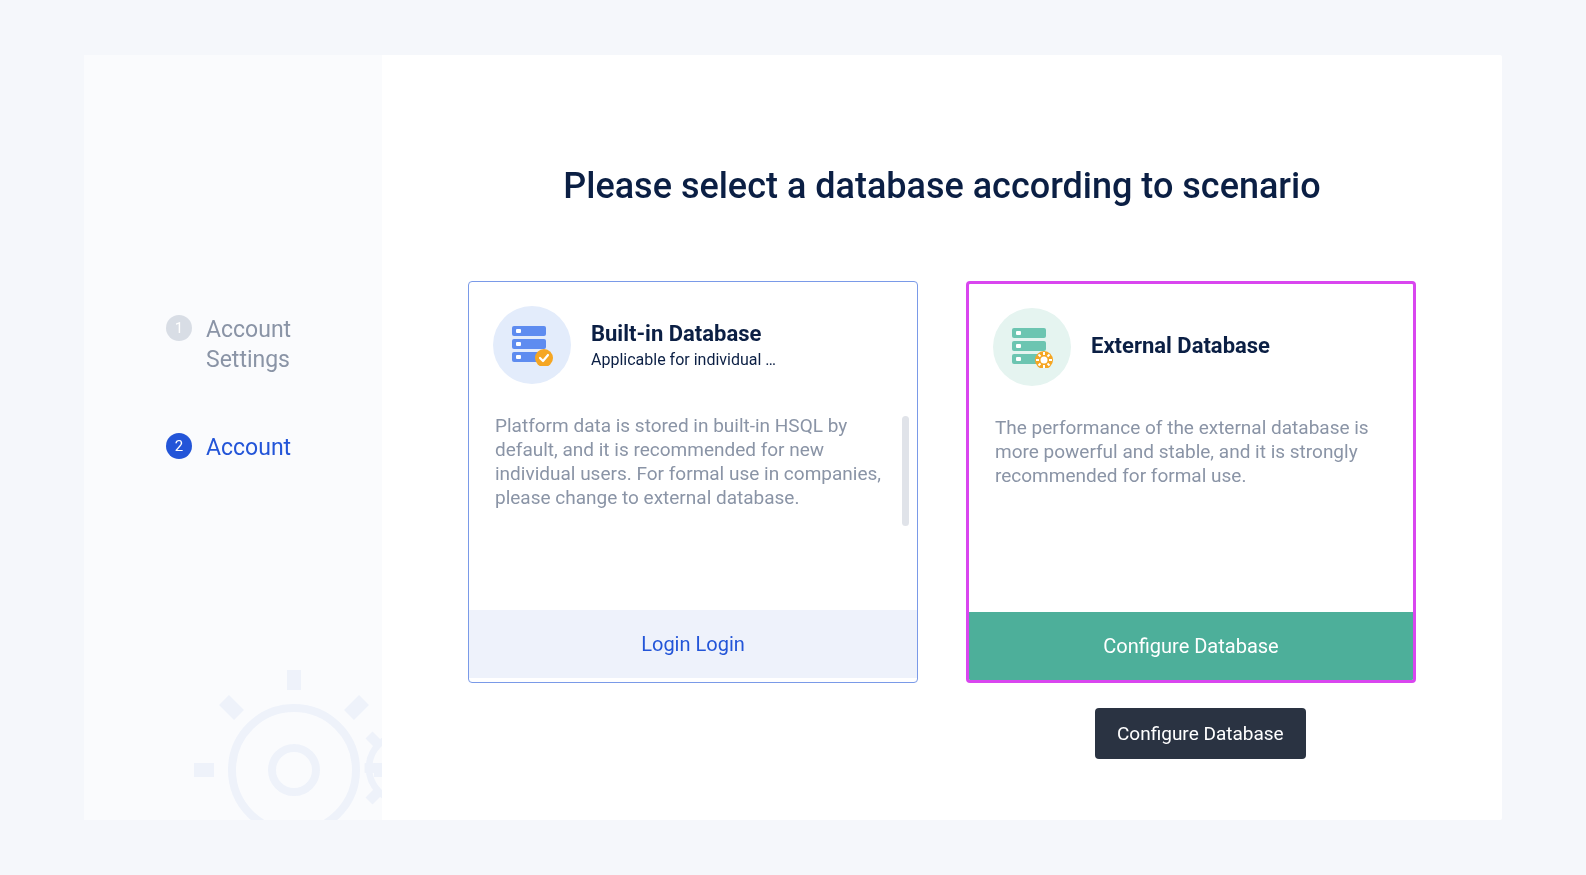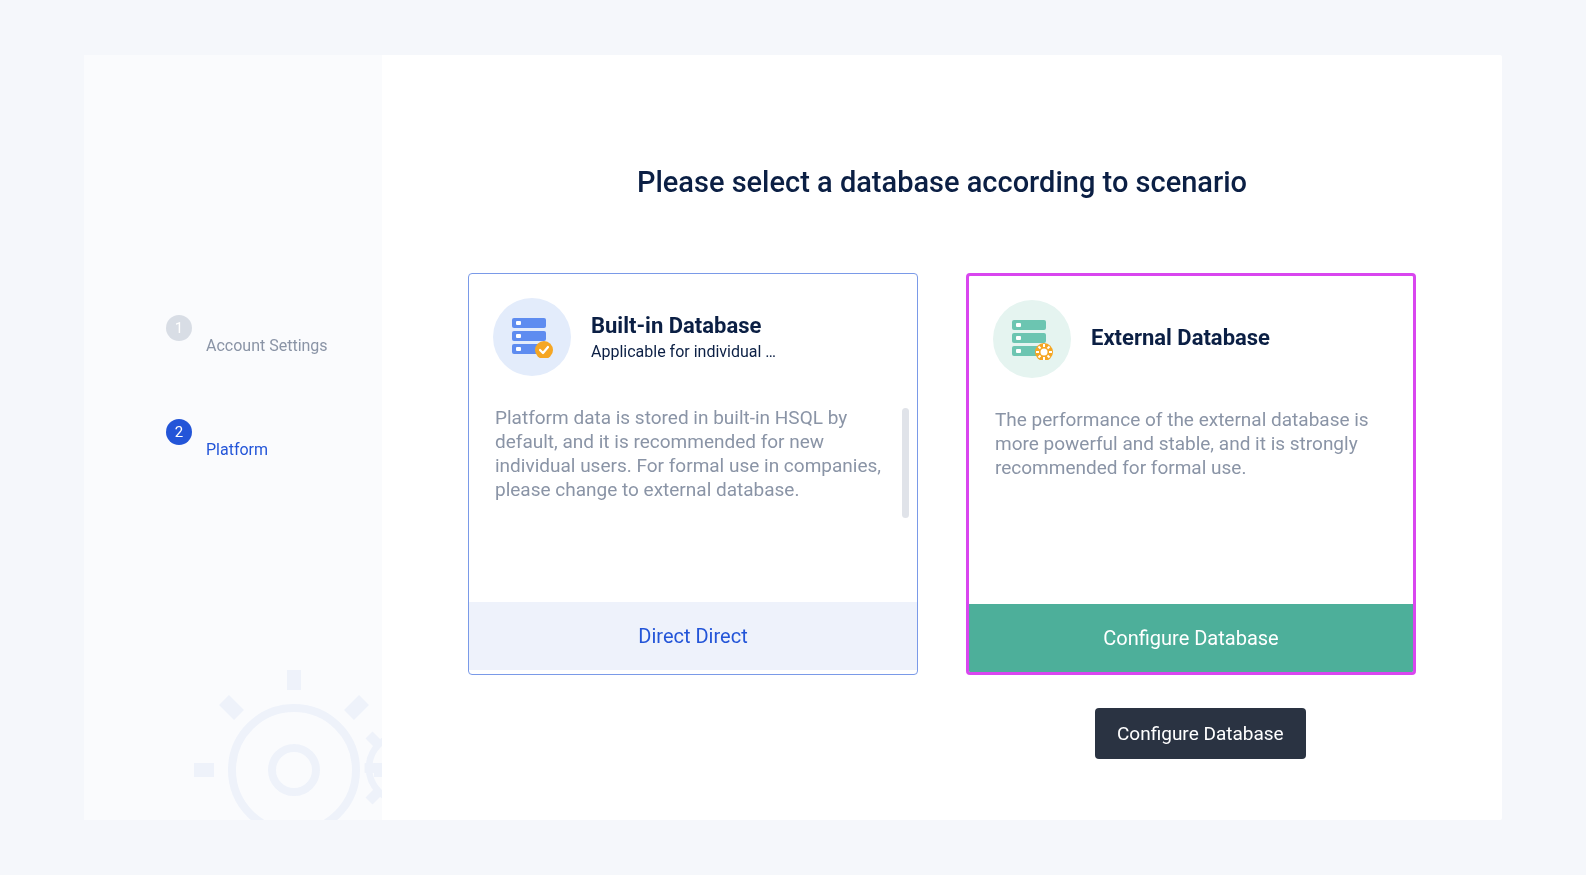--- a/index.html
+++ b/index.html
@@ -48,42 +48,41 @@
   }
   .step-num.inactive {
     background: #d8dde5;
     color: #ffffff;
   }
   .step-num.active {
     background: #2355d8;
     color: #ffffff;
   }
   .step-label {
-    font-size: 16px;
+    font-size: 23px;
     line-height: 30px;
     max-width: 140px;
-    margin-top: 16px;
   }
   .step-label.inactive { color: #8a94a6; }
   .step-label.active { color: #2355d8; }
 
   .gears {
     position: absolute;
     bottom: -40px;
     left: 80px;
     opacity: 0.35;
   }
 
   .main {
     flex: 1;
     padding: 110px 70px 0 70px;
   }
   .page-title {
     text-align: center;
-    font-size: 29px;
+    font-size: 36px;
     color: #0b1f44;
     font-weight: 500;
     margin-bottom: 74px;
   }
   .cards {
     display: flex;
     gap: 48px;
     justify-content: center;
   }
   .card {
@@ -181,21 +180,21 @@
 <div class="panel">
 
   <aside class="sidebar">
     <div class="steps">
       <div class="step">
         <div class="step-num inactive">1</div>
         <div class="step-label inactive">Account Settings</div>
       </div>
       <div class="step">
         <div class="step-num active">2</div>
-        <div class="step-label active">Platform</div>
+        <div class="step-label active">Account</div>
       </div>
     </div>
 
     <svg class="gears" width="300" height="220" viewBox="0 0 300 220">
       <g fill="none" stroke="#d8e2f5" stroke-width="8">
         <circle cx="130" cy="130" r="62"></circle>
         <circle cx="130" cy="130" r="22"></circle>
         <g stroke-width="14">
           <line x1="130" y1="50" x2="130" y2="30"></line>
           <line x1="130" y1="210" x2="130" y2="230"></line>
@@ -245,21 +244,21 @@
           </div>
           <div class="card-titles">
             <div class="card-title">Built-in Database</div>
             <div class="card-subtitle">Applicable for individual …</div>
           </div>
         </div>
         <div class="card-body">
           <span>Platform data is stored in built-in HSQL by default, and it is recommended for new individual users. For formal use in companies, please change to external database.</span>
           <div class="scrollbar-thumb"></div>
         </div>
-        <div class="card-action builtin-action">Direct Direct</div>
+        <div class="card-action builtin-action">Login Login</div>
       </div>
 
       <div class="card external">
         <div class="card-header">
           <div class="card-icon-wrap green">
             <svg width="44" height="42" viewBox="0 0 44 42">
               <rect x="2" y="2" width="34" height="10" rx="2" fill="#6cc5b1"></rect>
               <rect x="2" y="15" width="34" height="10" rx="2" fill="#6cc5b1"></rect>
               <rect x="2" y="28" width="34" height="10" rx="2" fill="#6cc5b1"></rect>
               <rect x="6" y="5" width="5" height="4" rx="1" fill="#ffffff"></rect>

